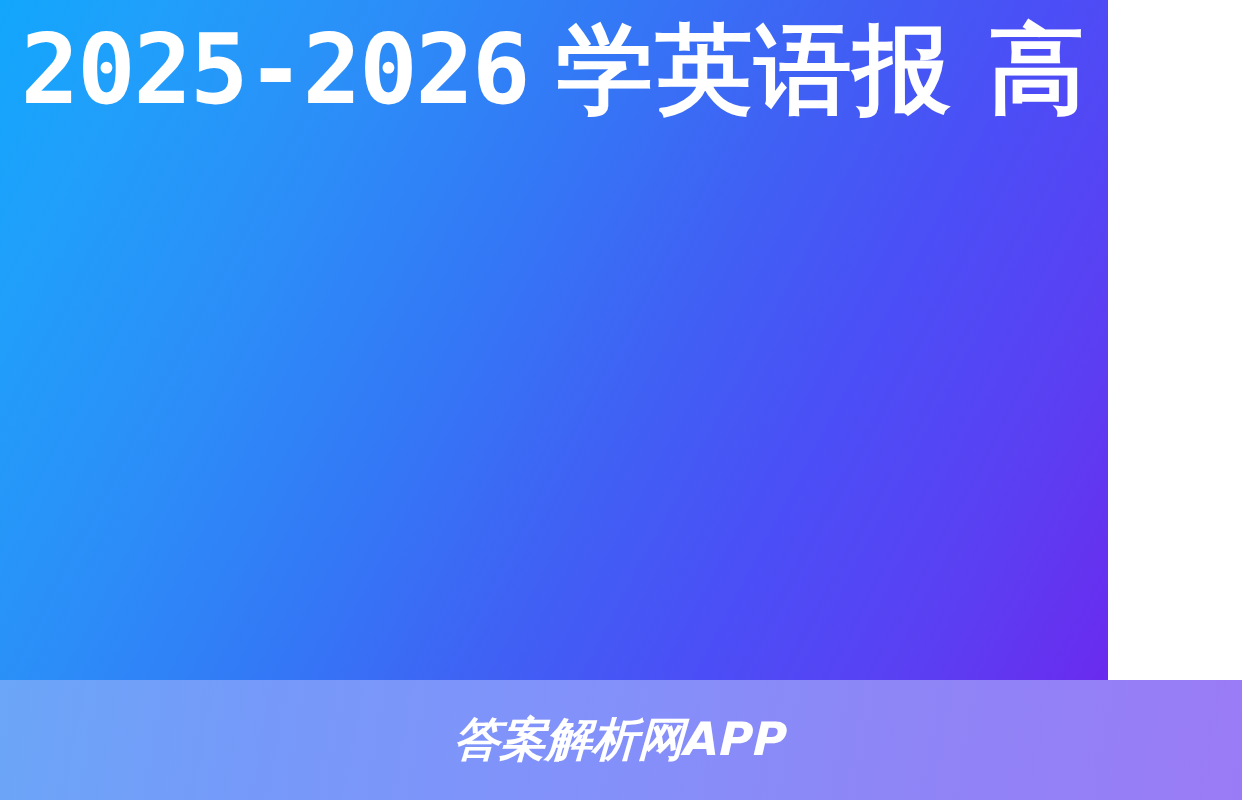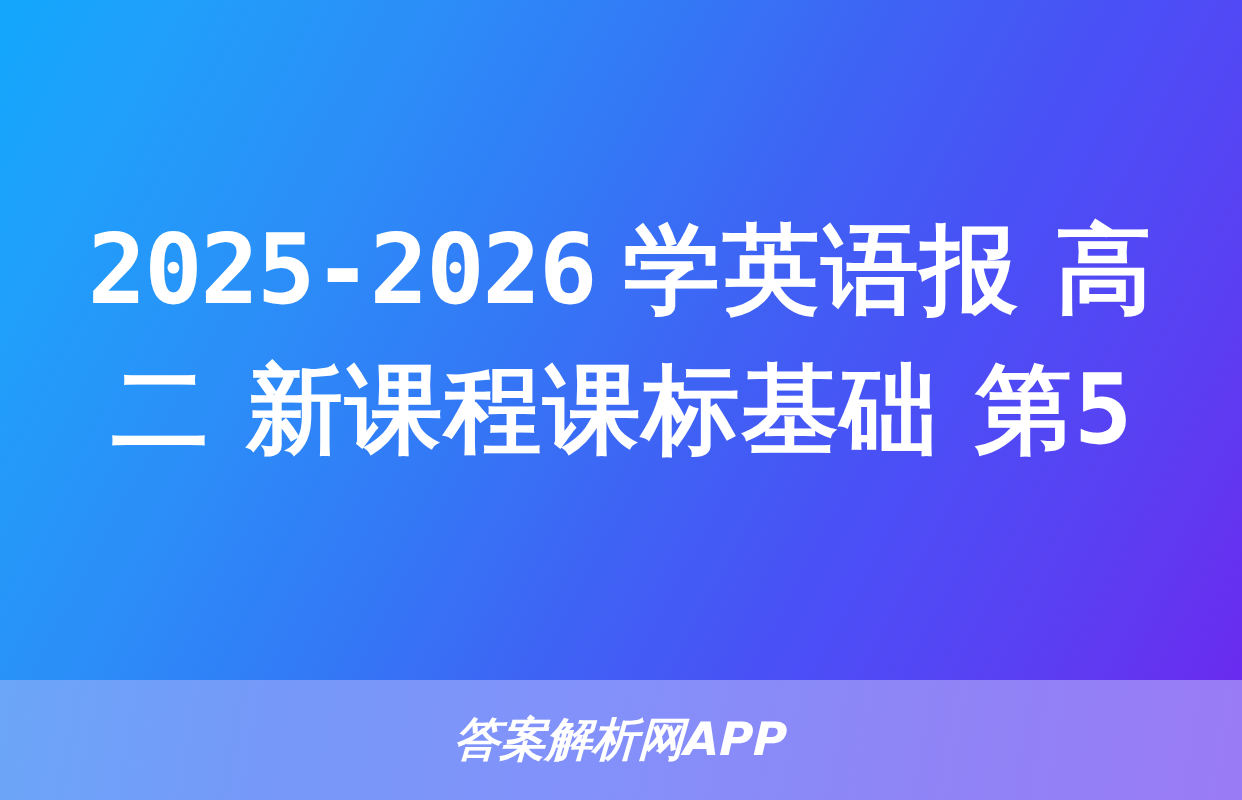--- a/index.html
+++ b/index.html
@@ -16,32 +16,32 @@
     font-family: "Liberation Sans", "DejaVu Sans", sans-serif;
     display: flex;
     flex-direction: column;
   }
 
   
   .banner {
     position: relative;
     flex: 0 0 680px;
     height: 680px;
-    width: 1242px;
+    width: 1108px;
     background: linear-gradient(118deg,
         #12a6fc 0%,
         #1fa0fb 10%,
         #2b8ff8 26%,
         #3379f6 42%,
         #4060f4 58%,
         #4b4ef6 72%,
         #5a40f2 86%,
         #6a2bef 100%);
     display: flex;
-    align-items: center;
+    align-items: flex-start;
     justify-content: center;
   }
 
   .title-block {
     width: 1120px;
     text-align: center;
     padding: 0 8px;
     box-sizing: border-box;
   }
 
@@ -101,23 +101,20 @@
 
 <div id="poster">
 
   <div class="banner">
     <div class="title-block">
 
       <div class="title-line">
         <span class="num">2025-2026</span><span class="sp"></span><span>学英语报 高</span>
       </div>
 
-      <div class="title-line">
-        <span>二 新课程课标基础 第</span><span class="num">5</span>
-      </div>
 
 
     </div>
   </div>
 
   <div class="footer-band">
     <div class="footer-text">答案解析网APP</div>
   </div>
 
 </div>

